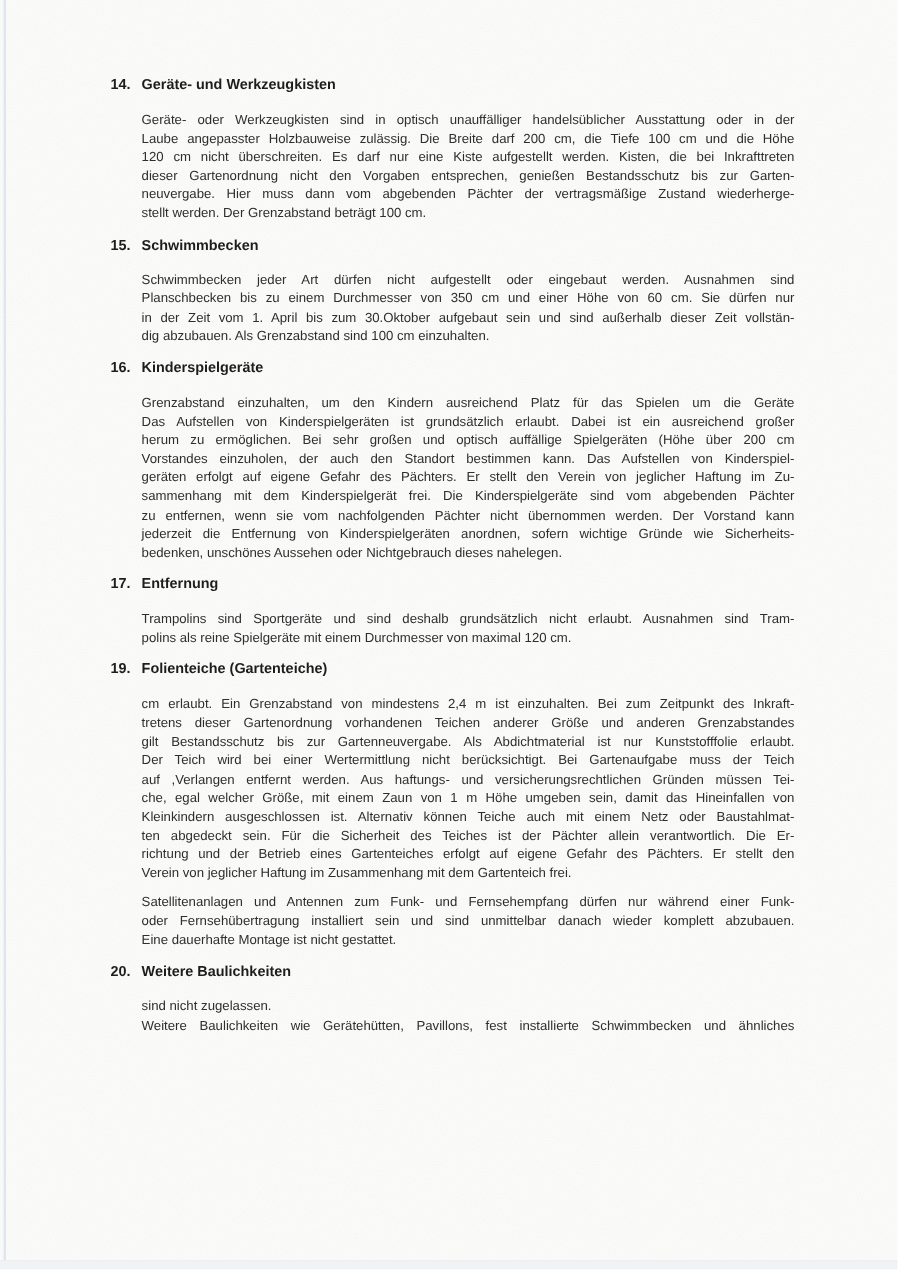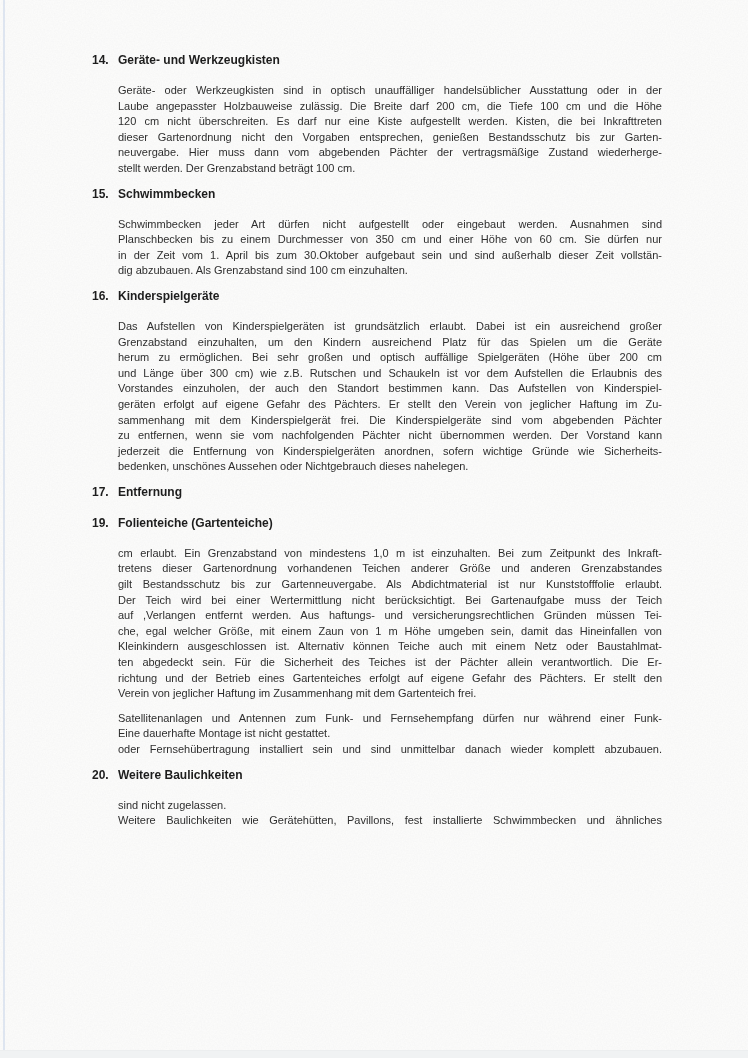--- a/index.html
+++ b/index.html
@@ -38,21 +38,21 @@
     position: absolute;
     inset: 0;
     width: 100%;
     height: 100%;
     z-index: 1;
     pointer-events: none;
   }
   
   .content {
     position: absolute;
-    top: 52px;
+    top: 62px;
     left: 92px;
     right: 86px;
     z-index: 2;
   }
   .section { margin: 0; }
   .sec-heading {
     display: flex;
     font-weight: bold;
     font-size: 12px;
     line-height: 16px;
@@ -126,64 +126,67 @@
           <div class="line last">dig abzubauen. Als Grenzabstand sind 100 cm einzuhalten.</div>
         </div>
   </section>
 
   <section class="section">
     <h3 class="sec-heading">
       <span class="sec-num">16.</span>
       <span class="sec-title">Kinderspielgeräte</span>
     </h3>
     <div class="sec-paragraph">
+          <div class="line">Grenzabstand einzuhalten, um den Kindern ausreichend Platz für das Spielen um die Geräte</div>
           <div class="line">Das Aufstellen von Kinderspielgeräten ist grundsätzlich erlaubt. Dabei ist ein ausreichend großer</div>
-          <div class="line">Grenzabstand einzuhalten, um den Kindern ausreichend Platz für das Spielen um die Geräte</div>
           <div class="line">herum zu ermöglichen. Bei sehr großen und optisch auffällige Spielgeräten (Höhe über 200 cm</div>
-          <div class="line">und Länge über 300 cm) wie z.B. Rutschen und Schaukeln ist vor dem Aufstellen die Erlaubnis des</div>
           <div class="line">Vorstandes einzuholen, der auch den Standort bestimmen kann. Das Aufstellen von Kinderspiel-</div>
           <div class="line">geräten erfolgt auf eigene Gefahr des Pächters. Er stellt den Verein von jeglicher Haftung im Zu-</div>
           <div class="line">sammenhang mit dem Kinderspielgerät frei. Die Kinderspielgeräte sind vom abgebenden Pächter</div>
           <div class="line">zu entfernen, wenn sie vom nachfolgenden Pächter nicht übernommen werden. Der Vorstand kann</div>
           <div class="line">jederzeit die Entfernung von Kinderspielgeräten anordnen, sofern wichtige Gründe wie Sicherheits-</div>
           <div class="line last">bedenken, unschönes Aussehen oder Nichtgebrauch dieses nahelegen.</div>
         </div>
   </section>
 
   <section class="section">
     <h3 class="sec-heading">
       <span class="sec-num">17.</span>
       <span class="sec-title">Entfernung</span>
     </h3>
+    <div class="sec-paragraph">
+          <div class="line">Trampolins sind Sportgeräte und sind deshalb grundsätzlich nicht erlaubt. Ausnahmen sind Tram-</div>
+          <div class="line last">polins als reine Spielgeräte mit einem Durchmesser von maximal 120 cm.</div>
+        </div>
   </section>
 
   <section class="section">
     <h3 class="sec-heading">
       <span class="sec-num">19.</span>
       <span class="sec-title">Folienteiche (Gartenteiche)</span>
     </h3>
     <div class="sec-paragraph">
-          <div class="line">cm erlaubt. Ein Grenzabstand von mindestens 1,0 m ist einzuhalten. Bei zum Zeitpunkt des Inkraft-</div>
+          <div class="line">cm erlaubt. Ein Grenzabstand von mindestens 2,4 m ist einzuhalten. Bei zum Zeitpunkt des Inkraft-</div>
           <div class="line">tretens dieser Gartenordnung vorhandenen Teichen anderer Größe und anderen Grenzabstandes</div>
           <div class="line">gilt Bestandsschutz bis zur Gartenneuvergabe. Als Abdichtmaterial ist nur Kunststofffolie erlaubt.</div>
           <div class="line">Der Teich wird bei einer Wertermittlung nicht berücksichtigt. Bei Gartenaufgabe muss der Teich</div>
           <div class="line">auf ,Verlangen entfernt werden. Aus haftungs- und versicherungsrechtlichen Gründen müssen Tei-</div>
           <div class="line">che, egal welcher Größe, mit einem Zaun von 1 m Höhe umgeben sein, damit das Hineinfallen von</div>
           <div class="line">Kleinkindern ausgeschlossen ist. Alternativ können Teiche auch mit einem Netz oder Baustahlmat-</div>
           <div class="line">ten abgedeckt sein. Für die Sicherheit des Teiches ist der Pächter allein verantwortlich. Die Er-</div>
           <div class="line">richtung und der Betrieb eines Gartenteiches erfolgt auf eigene Gefahr des Pächters. Er stellt den</div>
           <div class="line last">Verein von jeglicher Haftung im Zusammenhang mit dem Gartenteich frei.</div>
         </div>
   </section>
 
   <section class="section">
     <div class="sec-paragraph">
           <div class="line">Satellitenanlagen und Antennen zum Funk- und Fernsehempfang dürfen nur während einer Funk-</div>
+          <div class="line">oder Fernsehübertragung installiert sein und sind unmittelbar danach wieder komplett abzubauen.</div>
           <div class="line last">Eine dauerhafte Montage ist nicht gestattet.</div>
-          <div class="line">oder Fernsehübertragung installiert sein und sind unmittelbar danach wieder komplett abzubauen.</div>
         </div>
   </section>
 
   <section class="section">
     <h3 class="sec-heading">
       <span class="sec-num">20.</span>
       <span class="sec-title">Weitere Baulichkeiten</span>
     </h3>
     <div class="sec-paragraph">
           <div class="line last">sind nicht zugelassen.</div>

